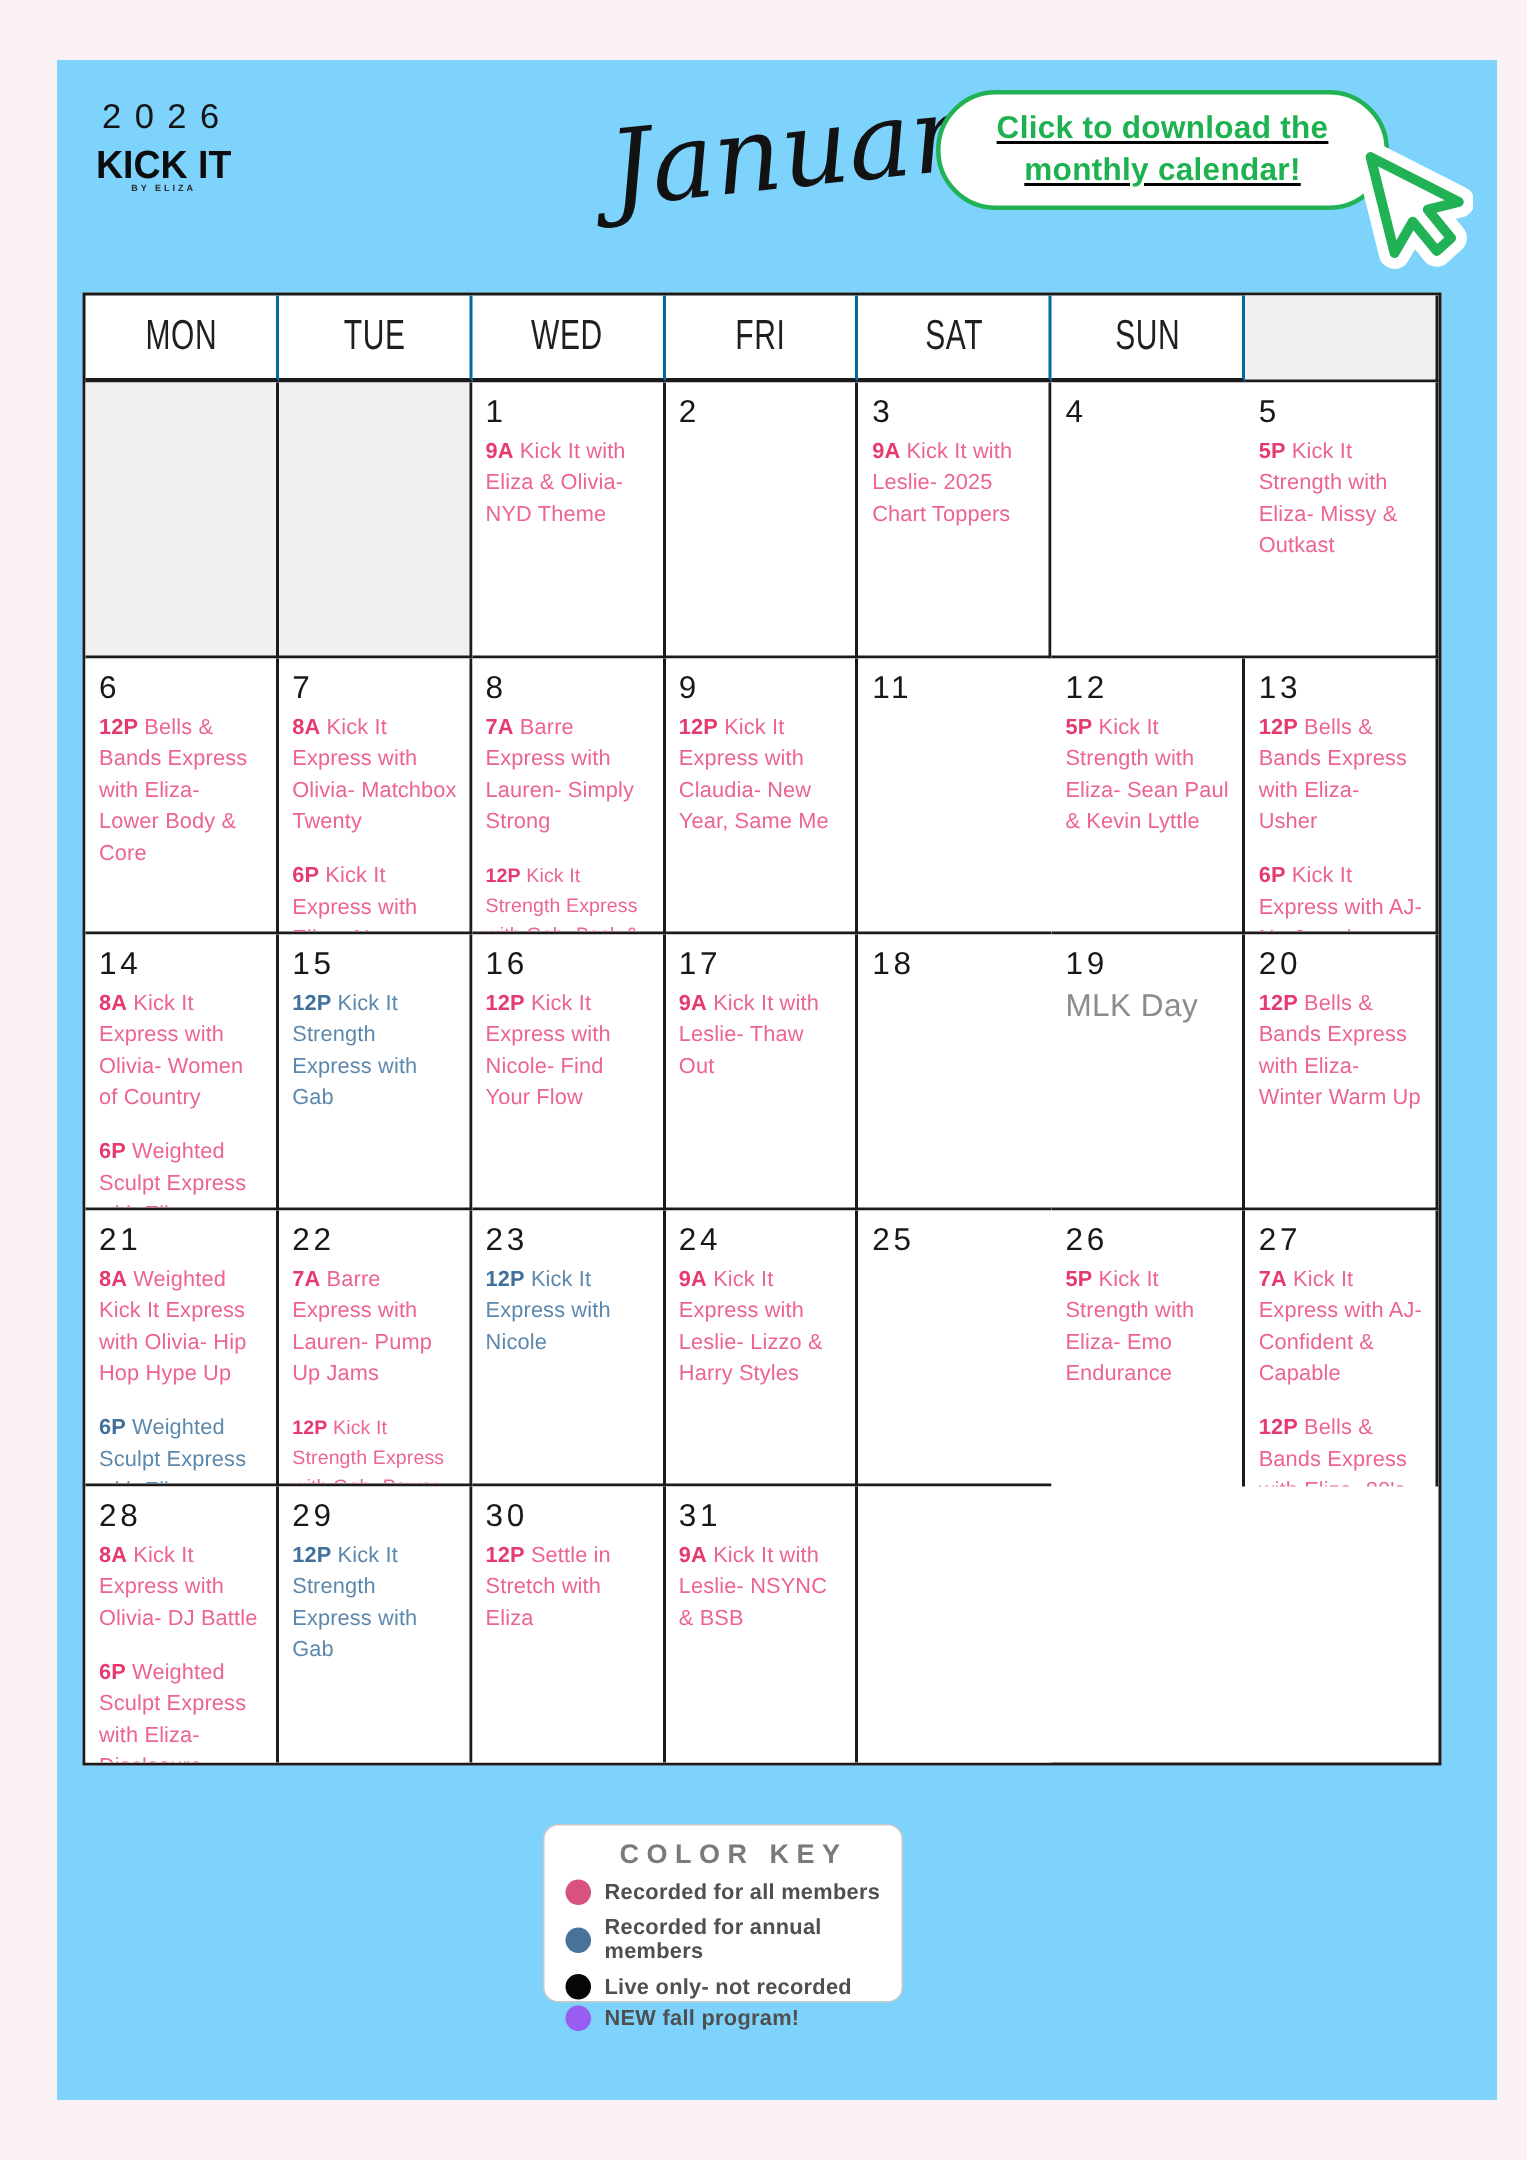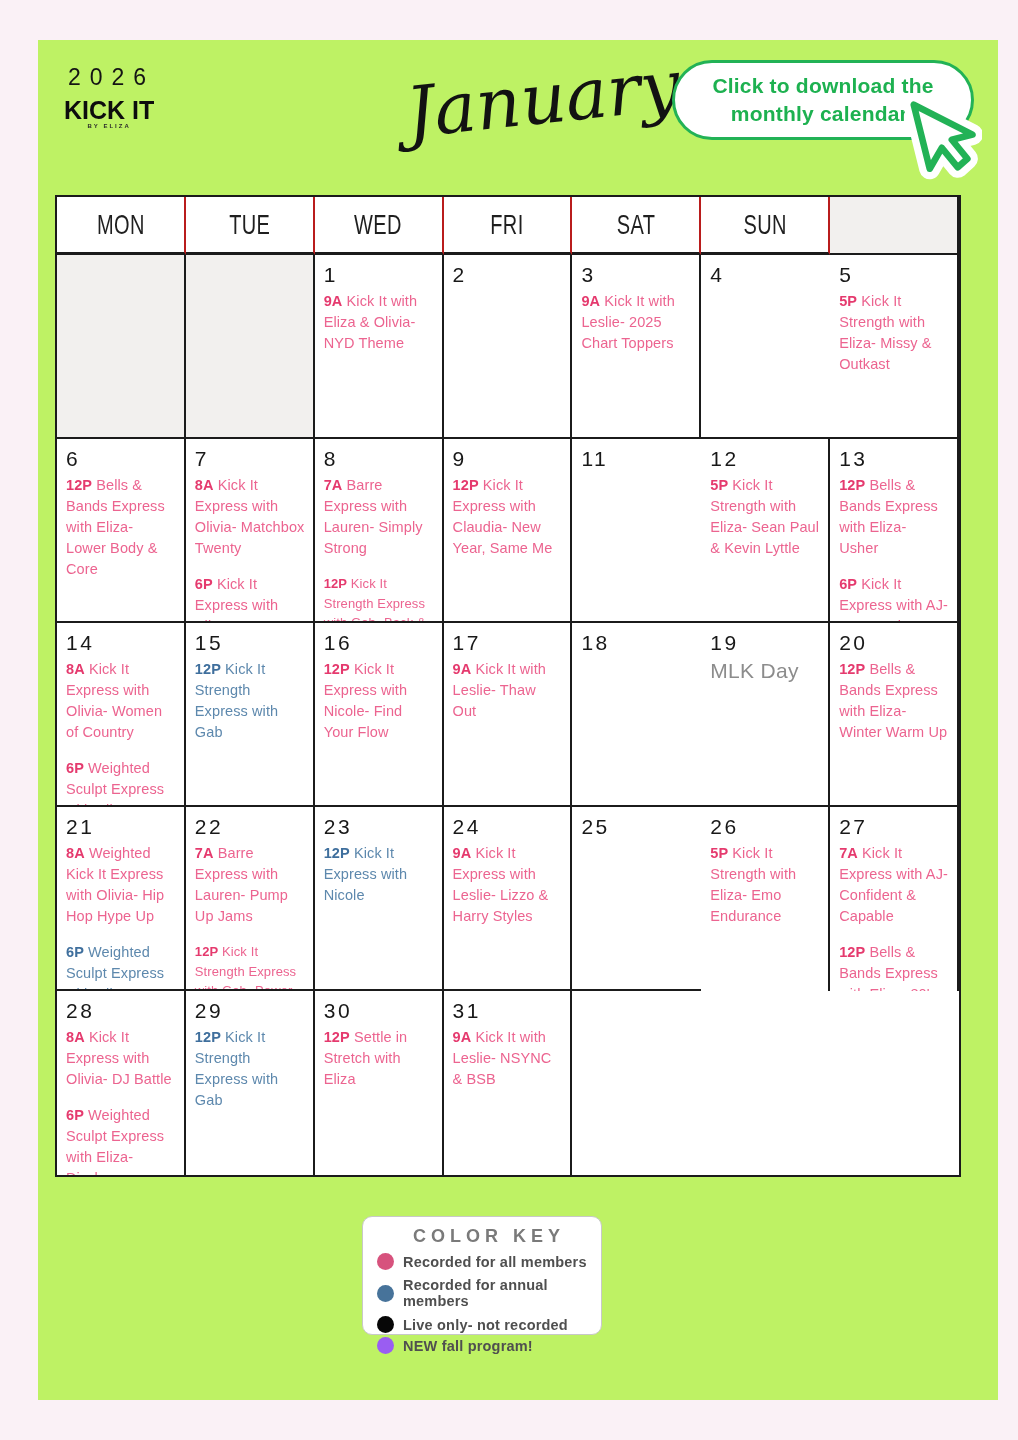--- a/index.html
+++ b/index.html
@@ -6,21 +6,21 @@
   html,body { width:1018px; height:1440px; }
   body {
     background:#faf1f6;
     font-family:"Liberation Sans", sans-serif;
     position:relative;
     overflow:hidden;
   }
   .card {
     position:absolute; left:38px; top:40px;
     width:960px; height:1360px;
-    background:#bef264;
+    background:#7dd3fc;
   }
 
   
   .year {
     position:absolute; left:30px; top:24px;
     font-size:23px; letter-spacing:9px; color:#141414;
   }
   .brand {
     position:absolute; left:26px; top:56px; text-align:center;
   }
@@ -35,26 +35,27 @@
   }
   .month-title {
     position:absolute; left:355px; top:18px; width:300px; text-align:center;
     font-family:"DejaVu Serif", serif;
     font-style:italic; font-size:70px; font-weight:400; color:#121212;
     transform:rotate(-6deg);
   }
 
   
   .dl-btn {
-    position:absolute; left:634px; top:20px;
+    position:absolute; left:586px; top:20px;
     width:302px; height:80px;
     border:3.5px solid #22b256; border-radius:42px;
     background:#ffffff;
     display:flex; flex-direction:column; align-items:center; justify-content:center;
     cursor:pointer;
+    text-decoration:underline;
   }
   .dl-line {
     color:#1db150; font-weight:700; font-size:21px; line-height:1.33;
     letter-spacing:0.2px;
   }
   .cursor-icon {
     position:absolute; left:860px; top:52px; width:84px; height:94px;
     pointer-events:none;
   }
 
@@ -62,21 +63,21 @@
   .calendar {
     position:absolute; left:17px; top:155px;
     width:906px;
     border:2.5px solid #1b1b1b;
     display:grid;
     grid-template-columns:repeat(7, 1fr);
     grid-template-rows:58px repeat(5, 184px);
     background:#ffffff;
   }
   .hcell {
-    border-right:2px solid #b91c1c;
+    border-right:2px solid #0369a1;
     border-bottom:3px solid #1b1b1b;
     display:flex; align-items:center; justify-content:center;
   }
   .hcell:nth-child(7n) { border-right:none; }
   .hcell span {
     font-size:25px; color:#1f1f1f; letter-spacing:0.5px;
     display:inline-block; transform:scale(0.8, 1.12);
   }
   .cell {
     border-right:2px solid #1b1b1b;

